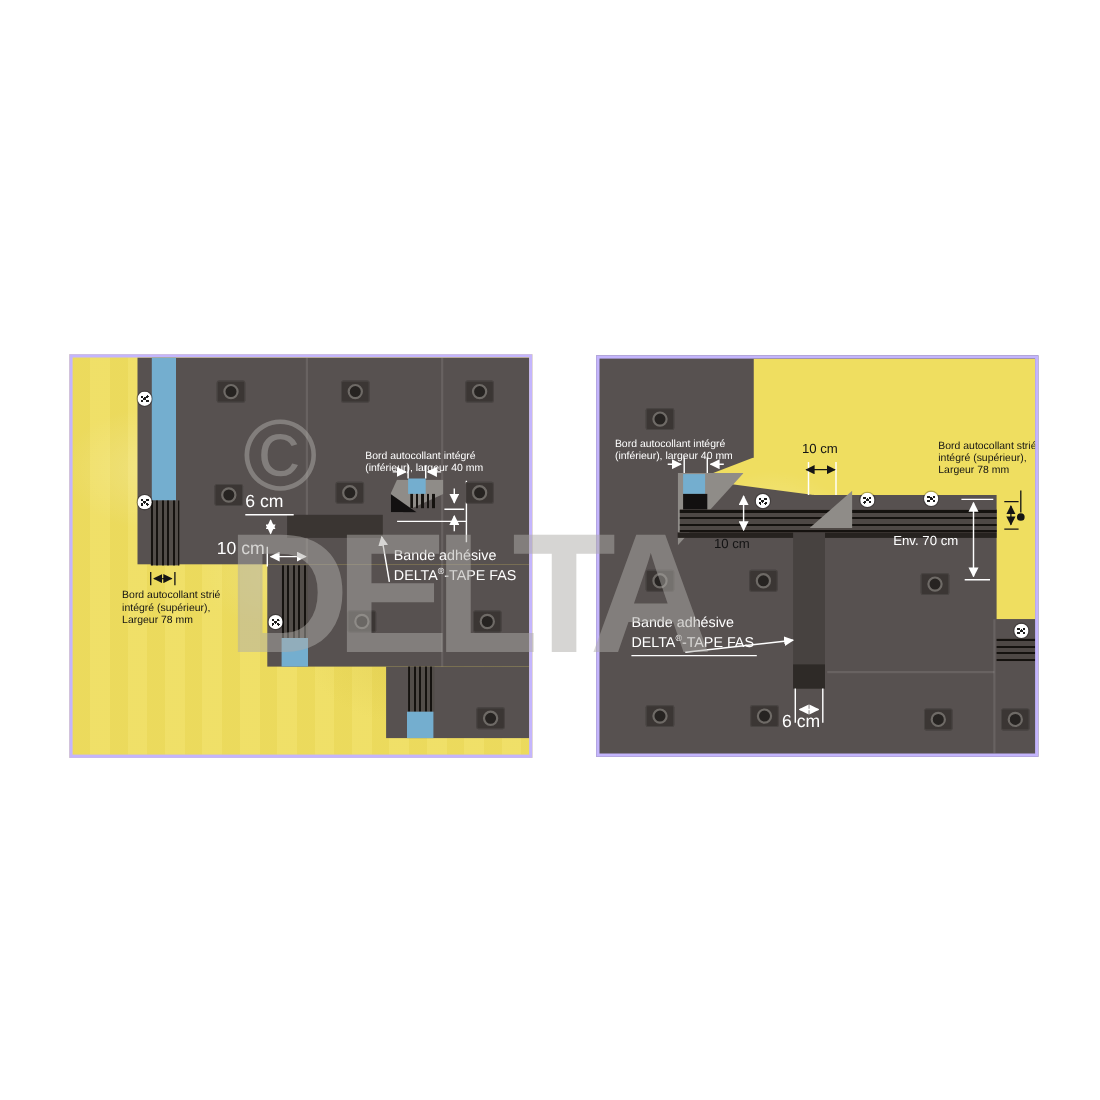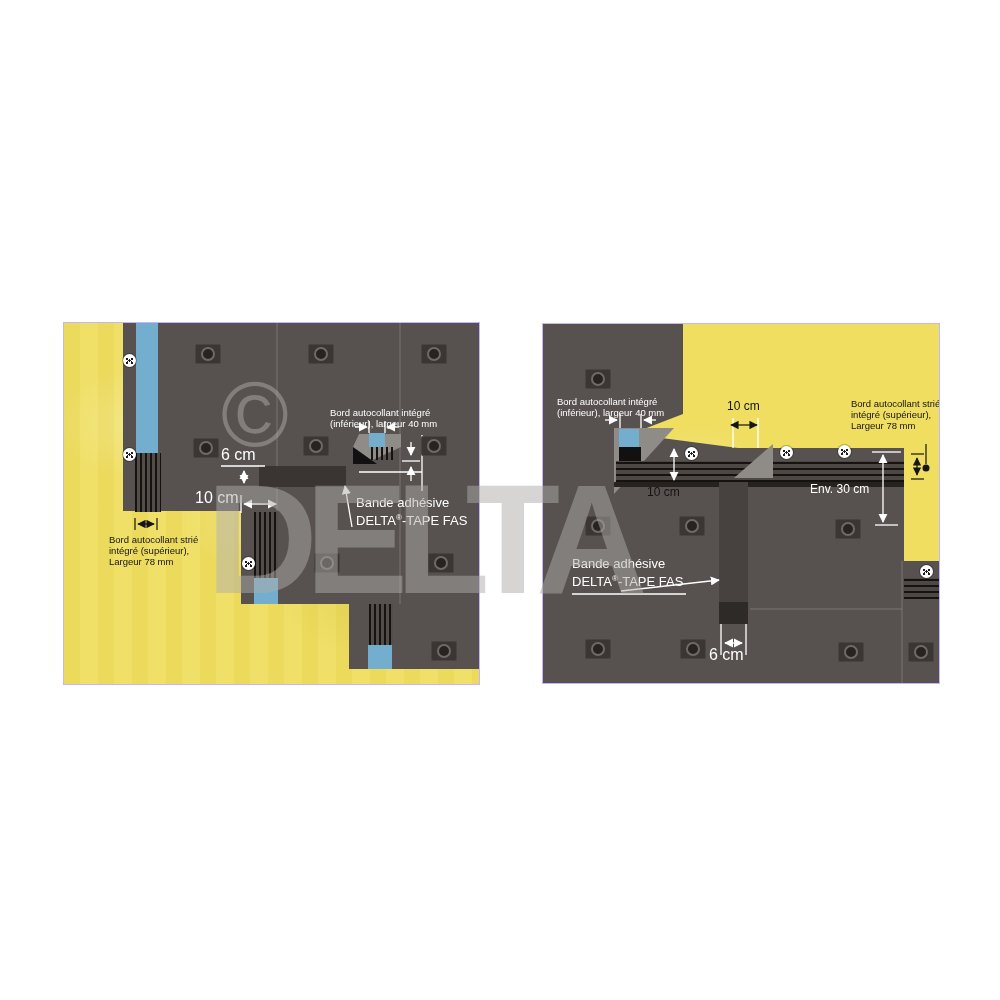--- a/index.html
+++ b/index.html
@@ -1,18 +1,18 @@
 <!DOCTYPE html>
 <html><head>
 <meta charset="utf-8">
 <style>
   html,body{margin:0;padding:0;background:#ffffff;}
   #canvas{position:relative;width:1000px;height:1000px;background:#ffffff;overflow:hidden;
           font-family:"Liberation Sans","DejaVu Sans",sans-serif;}
-  .diagram{position:absolute;border:1px solid #c4b5fd;overflow:hidden;
+  .diagram{position:absolute;border:3px solid #c4b5fd;overflow:hidden;
            background-color:#efde60;
            background-image:
              radial-gradient(ellipse 120px 80px at 18% 28%, rgba(255,255,255,0.20), transparent 70%),
              radial-gradient(ellipse 140px 90px at 75% 75%, rgba(208,186,62,0.30), transparent 70%),
              radial-gradient(ellipse 100px 70px at 45% 55%, rgba(255,255,255,0.14), transparent 70%),
              repeating-linear-gradient(90deg, rgba(214,194,72,0.14) 0 16px, rgba(255,255,255,0.05) 16px 34px);}
   #dgL{left:63px;top:322px;width:415px;height:361px;}
   #dgR{left:542px;top:323px;width:396px;height:359px;}
   .mem{position:absolute;background:#575150;}
   .seam{position:absolute;width:2px;background:rgba(255,255,255,0.10);}
@@ -221,21 +221,21 @@
       <div>Bord autocollant intégré</div>
       <div>(inférieur), largeur 40 mm</div>
     </div>
     <div class="dim t-b" style="left:184px;top:76px;font-size:12px;">10 cm</div>
     <div class="lbl t-b" style="left:308px;top:74px;">
       <div>Bord autocollant strié</div>
       <div>intégré (supérieur),</div>
       <div>Largeur 78 mm</div>
     </div>
     <div class="dim t-b" style="left:104px;top:162px;font-size:12px;">10 cm</div>
-    <div class="dim t-w" style="left:267px;top:159px;font-size:12px;">Env. 30 cm</div>
+    <div class="dim t-w" style="left:267px;top:159px;font-size:12px;">Env. 70 cm</div>
     <div class="bande" style="left:29px;top:232px;">
       <div>Bande adhésive</div>
       <div><span>DELTA</span><sup>®</sup><span>-TAPE FAS</span></div>
     </div>
     <div class="dim t-w" style="left:166px;top:325px;">6 cm</div>
   <div class="patch" style="left: 42px; top: 45px;">
         <div class="ring"></div>
       </div>
       <div class="patch" style="left: 42px; top: 192px;">
         <div class="ring"></div>

